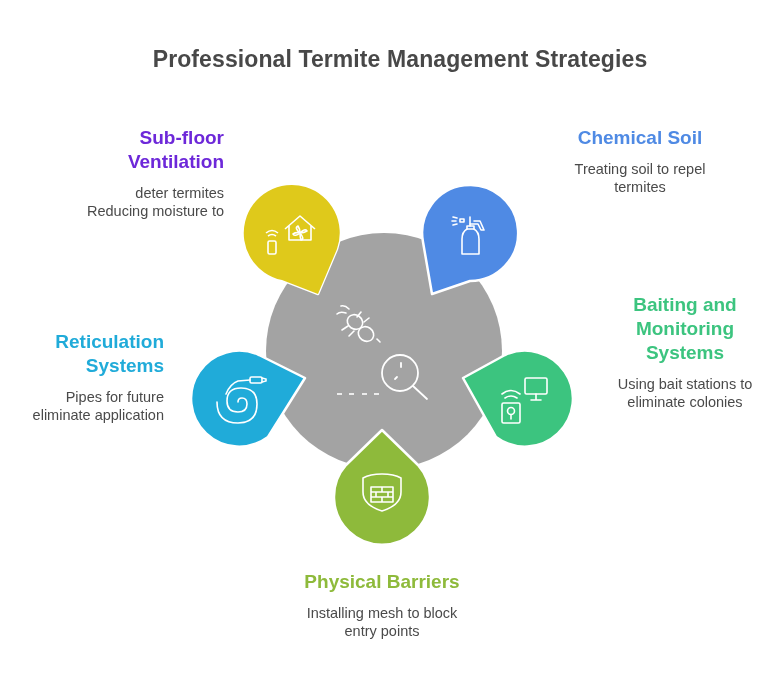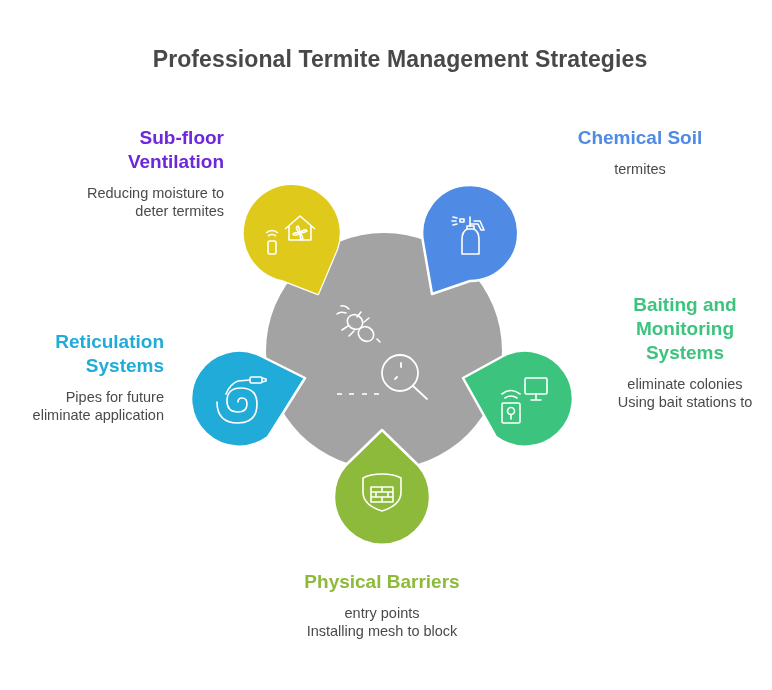--- a/index.html
+++ b/index.html
@@ -104,53 +104,54 @@
     </g>
   </g>
 </svg>
 
 <div class="label right-align" style="left: 44px; top: 126px; width: 180px;">
   <div class="head" style="color:#6d28d9;">
     <div>Sub-floor</div>
     <div>Ventilation</div>
   </div>
   <div class="desc">
+    <div>deter termites</div>
     <div>Reducing moisture to</div>
-    <div>deter termites</div>
   </div>
 </div>
 
 <div class="label left-align" style="left: 540px; top: 126px; width: 200px;">
   <div class="head" style="color:#4f8ae4;">
     <div>Chemical Soil</div>
   </div>
   <div class="desc">
+    <div>Treating soil to repel</div>
     <div>termites</div>
   </div>
 </div>
 
 <div class="label left-align" style="left: 600px; top: 293px; width: 170px;">
   <div class="head" style="color:#3cc47f;">
     <div>Baiting and</div>
     <div>Monitoring</div>
     <div>Systems</div>
   </div>
   <div class="desc">
+    <div>Using bait stations to</div>
     <div>eliminate colonies</div>
-    <div>Using bait stations to</div>
   </div>
 </div>
 
 <div class="label center-align" style="left: 262px; top: 570px; width: 240px;">
   <div class="head" style="color:#8eba3b;">
     <div>Physical Barriers</div>
   </div>
   <div class="desc">
+    <div>Installing mesh to block</div>
     <div>entry points</div>
-    <div>Installing mesh to block</div>
   </div>
 </div>
 
 <div class="label right-align" style="left: 4px; top: 330px; width: 160px;">
   <div class="head" style="color:#20abd9;">
     <div>Reticulation</div>
     <div>Systems</div>
   </div>
   <div class="desc">
     <div>Pipes for future</div>

